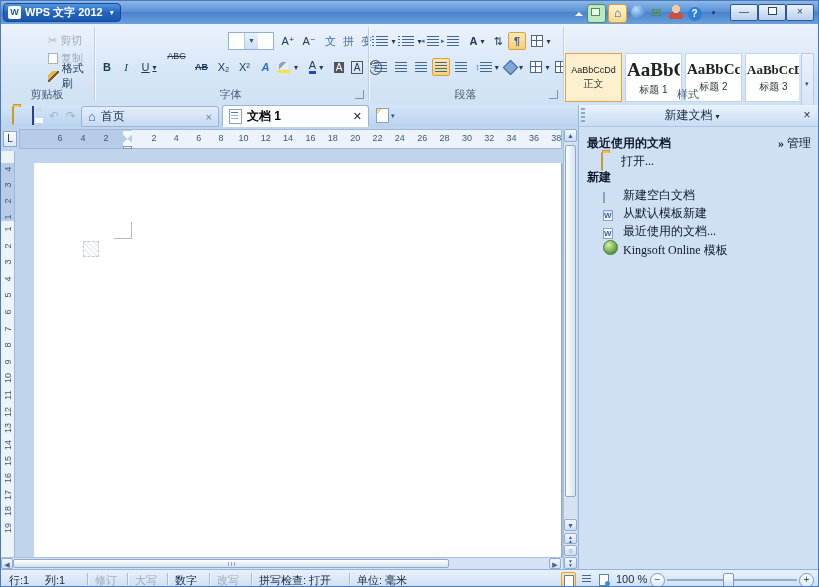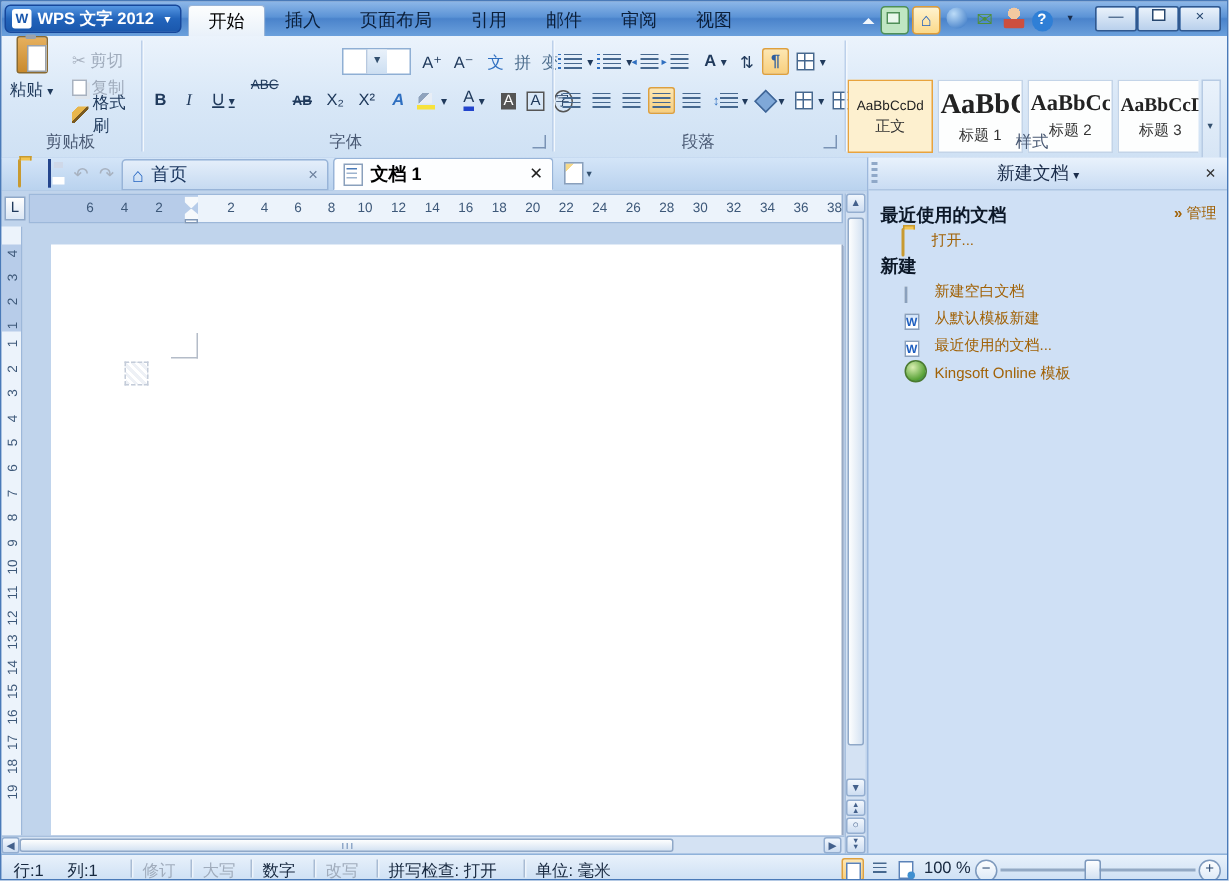--- a/index.html
+++ b/index.html
@@ -131,21 +131,21 @@
   .dblarr::before{content:"▲\A▲";white-space:pre;font-size:5px;line-height:4px;display:block;margin-top:1px;}
   .dblarr.down::before{content:"▼\A▼";}
 
   
   #panel{left:577px;top:104px;width:240px;height:464px;background:#cfe0f5;border-left:1px solid #9db8dc;}
   #panel-header{left:0;top:0;width:240px;height:21px;background:linear-gradient(180deg,#e9f2fc,#c9dcf3);border-bottom:1px solid #aec5e2;display:flex;align-items:center;}
   #panel-grip{width:4px;height:15px;margin-left:2px;background:repeating-linear-gradient(to bottom,#8fa8c8 0 2px,transparent 2px 4px);}
   #panel-title{flex:1;text-align:center;font-size:12px;color:#1a2c4a;}
   #panel-close{width:16px;height:16px;margin-right:4px;text-align:center;line-height:15px;font-size:12px;color:#333;}
   .p-header{position:absolute;left:8px;font-size:12px;font-weight:bold;color:#0c1828;}
-  .p-link{position:absolute;font-size:10px;color:#a16207;white-space:nowrap;}
+  .p-link{position:absolute;font-size:12px;color:#0f172a;white-space:nowrap;font-family:Liberation Serif, serif;}
   .p-icon{position:absolute;}
   #manage-link{right:8px;left:auto;}
   .i-wpspage{width:12px;height:13px;background:#fff;border:1px solid #8aa0bc;position:relative;font-size:8px;color:#2060c0;font-weight:bold;text-align:center;line-height:13px;}
   .i-wpspage.tpl{background:linear-gradient(180deg,#cfe2f8,#fff 60%);}
   .i-kglobe{width:13px;height:13px;border-radius:50%;background:radial-gradient(circle at 35% 30%,#d8eeb0,#55a034 70%,#2f6fc0);border:1px solid #4a7a30;}
 
   
   #statusbar{left:0;top:568px;width:817px;height:19px;background:linear-gradient(180deg,#e8f1fb,#cbdef3);border-top:1px solid #8fb2da;font-size:11px;color:#17283f;}
   .st{position:absolute;top:3px;white-space:nowrap;}
   .stsep{position:absolute;top:3px;width:1px;height:12px;background:#a9bcd4;box-shadow:1px 0 0 #eef4fb;}
@@ -162,50 +162,37 @@
 </head>
 <body>
 
 <div id="app" class="noselect">
 
   <div id="titlebar" class="abs">
     <div id="wps-btn" class="abs dd">
       <span id="wps-logo">W</span>
       <span>WPS 文字 2012</span>
     </div>
-    <div id="ribbon-tabs" class="abs">
-      <span class="rtab active">开始</span>
-      <span class="rtab">插入</span>
-      <span class="rtab">页面布局</span>
-      <span class="rtab">引用</span>
-      <span class="rtab">邮件</span>
-      <span class="rtab">审阅</span>
-      <span class="rtab">视图</span>
-    </div>
     <div id="quick-icons" class="abs">
       <span class="ticon i-collapse"></span>
       <span class="ticon i-switch"></span>
       <span class="ticon i-home-q">⌂</span>
       <span class="ticon"><span class="i-globe" style="display:inline-block"></span></span>
       <span class="ticon i-mail">✉</span>
       <span class="ticon"><span class="i-user" style="display:inline-block"></span></span>
       <span class="ticon"><span class="i-help" style="display:inline-block">?</span></span>
       <span class="ticon" style="font-size:7px;color:#1a2c4a;">▾</span>
     </div>
     <span class="abs winbtn" style="right:60px;top:3px;">—</span>
     <span class="abs winbtn" style="right:32px;top:3px;"><span class="i-restore"></span></span>
     <span class="abs winbtn" style="right:4px;top:3px;">×</span>
   </div>
 
   <div id="ribbon" class="abs">
 
-    <div id="paste-btn">
-      <span class="i-clipboard"></span>
-      <span class="dd" style="margin-top:3px;">粘贴</span>
-    </div>
     <div class="mini-row grayed" style="top:8px;">
       <span class="i-scissors">✂</span>
       <span>剪切</span>
     </div>
     <div class="mini-row grayed" style="top:26px;">
       <span class="i-copy"></span>
       <span>复制</span>
     </div>
     <div class="mini-row" style="top:44px;">
       <span class="i-brush"></span>

